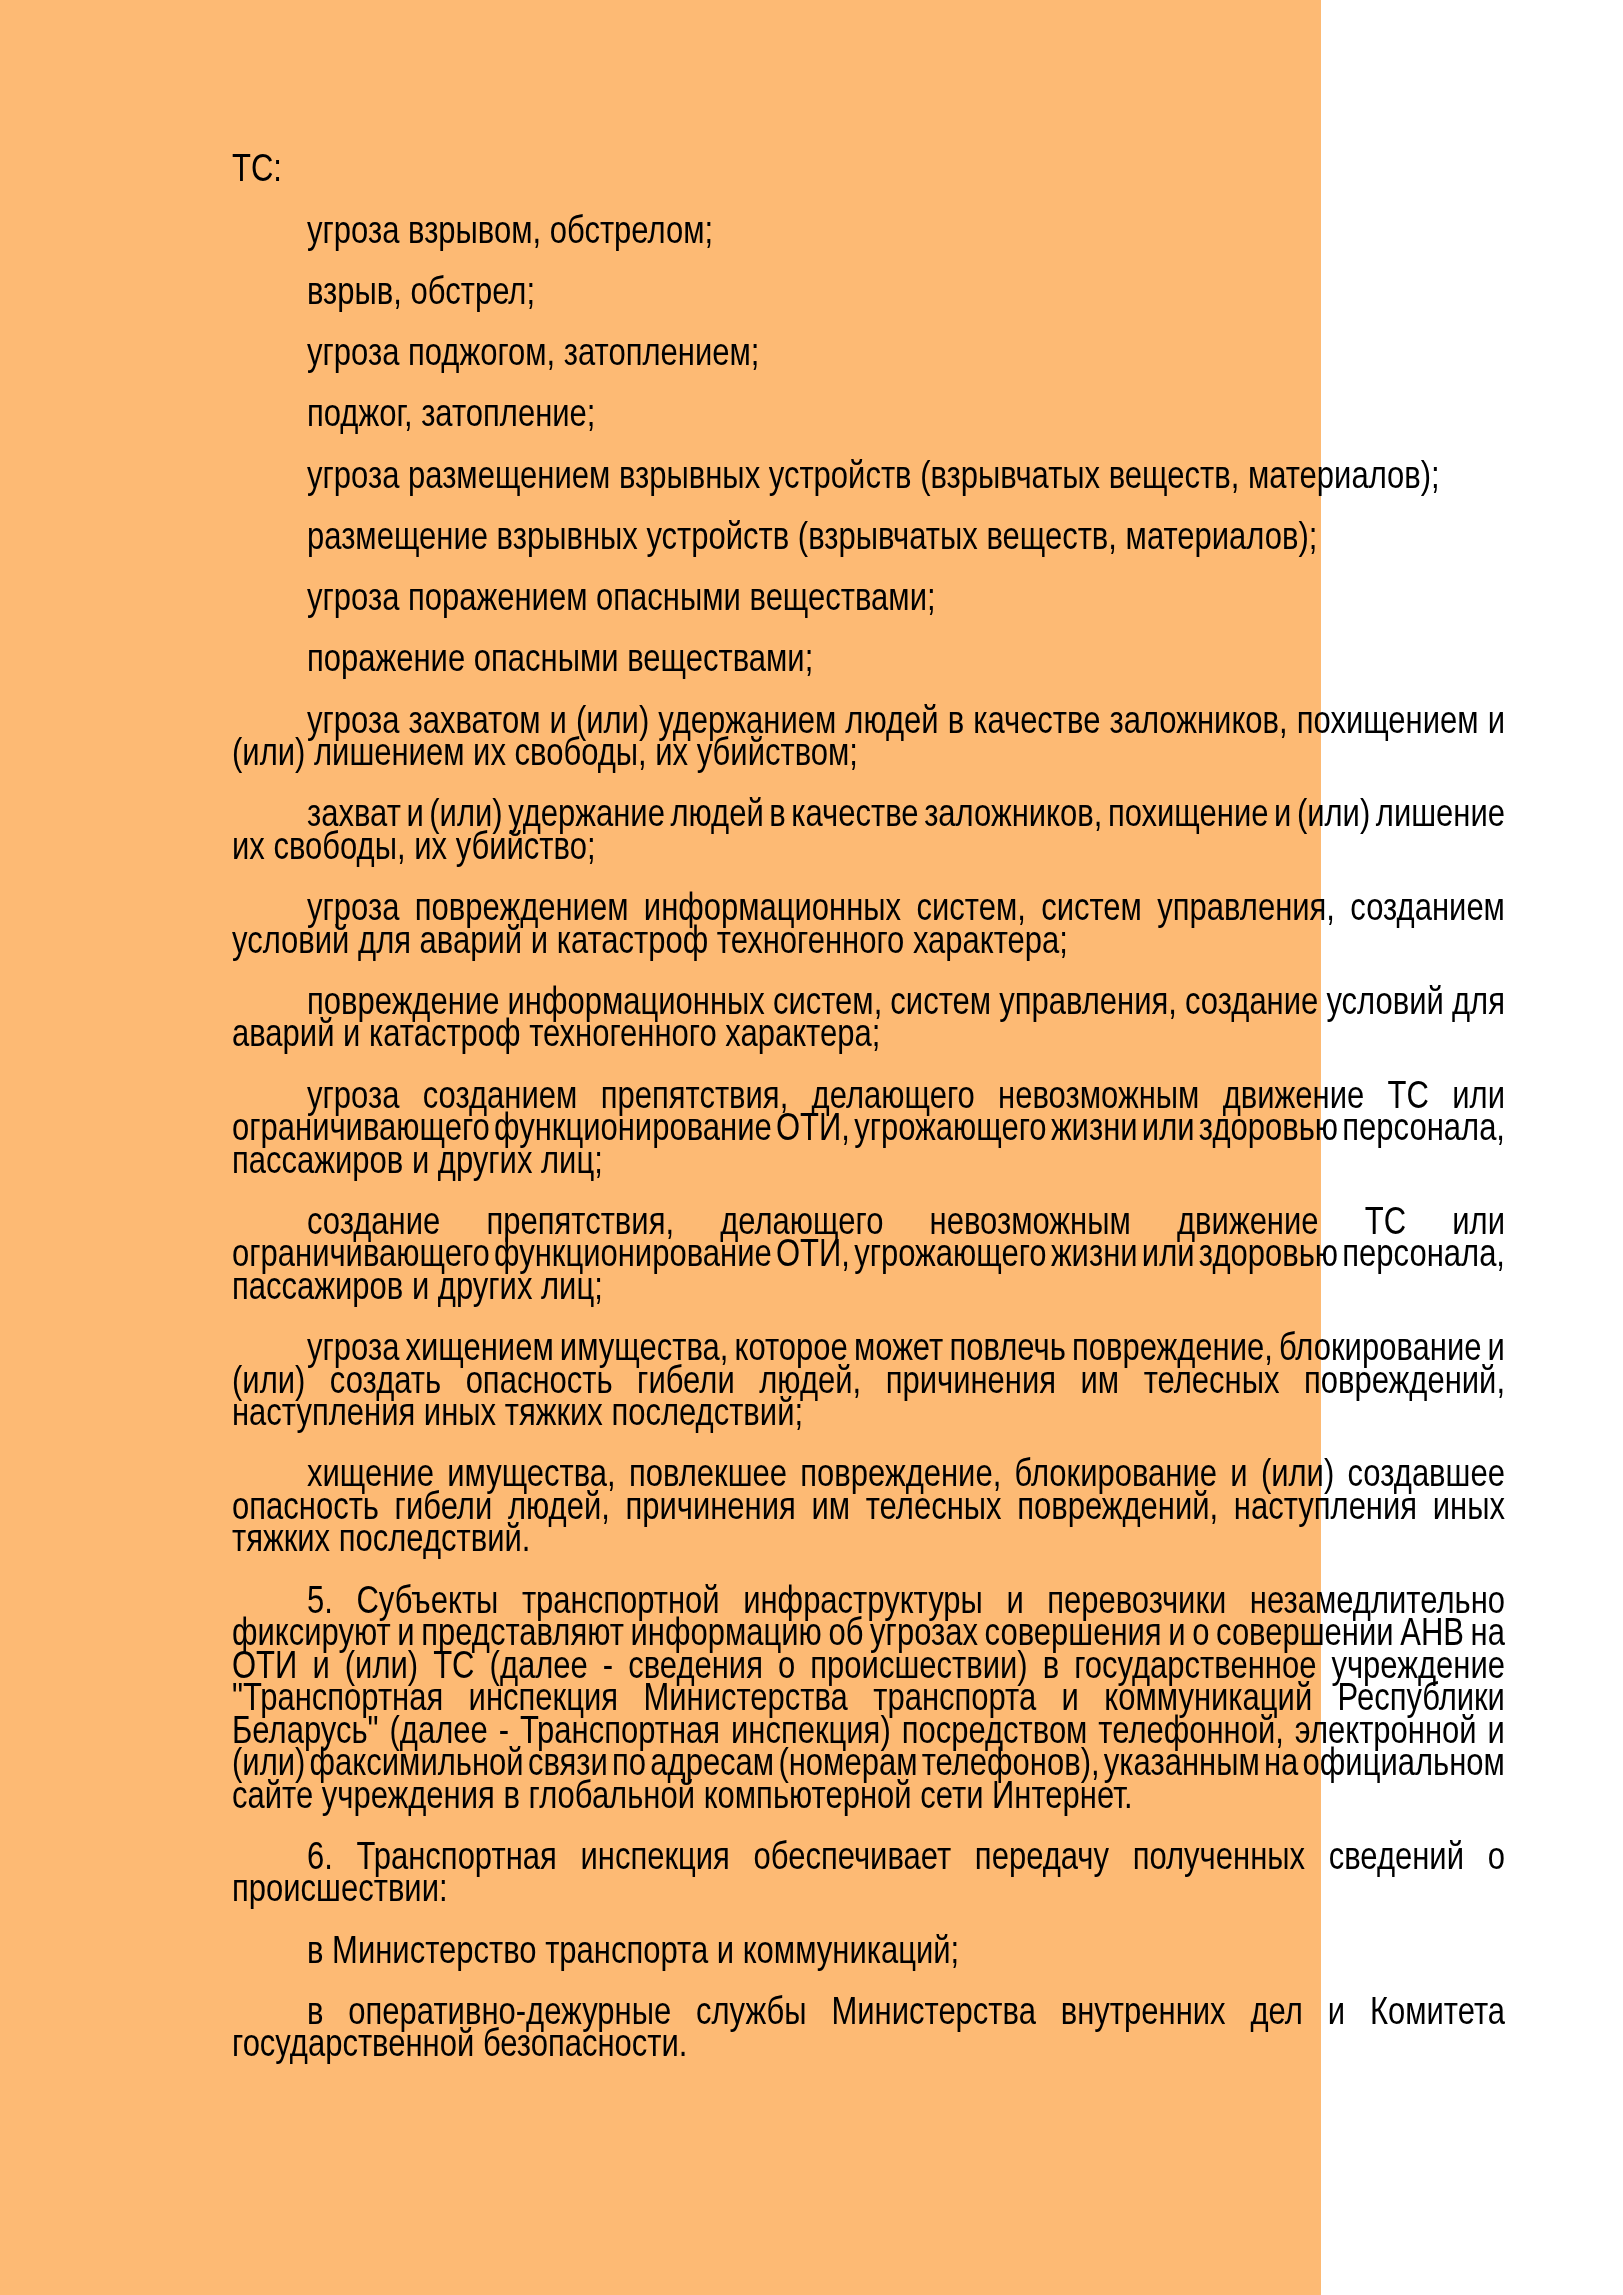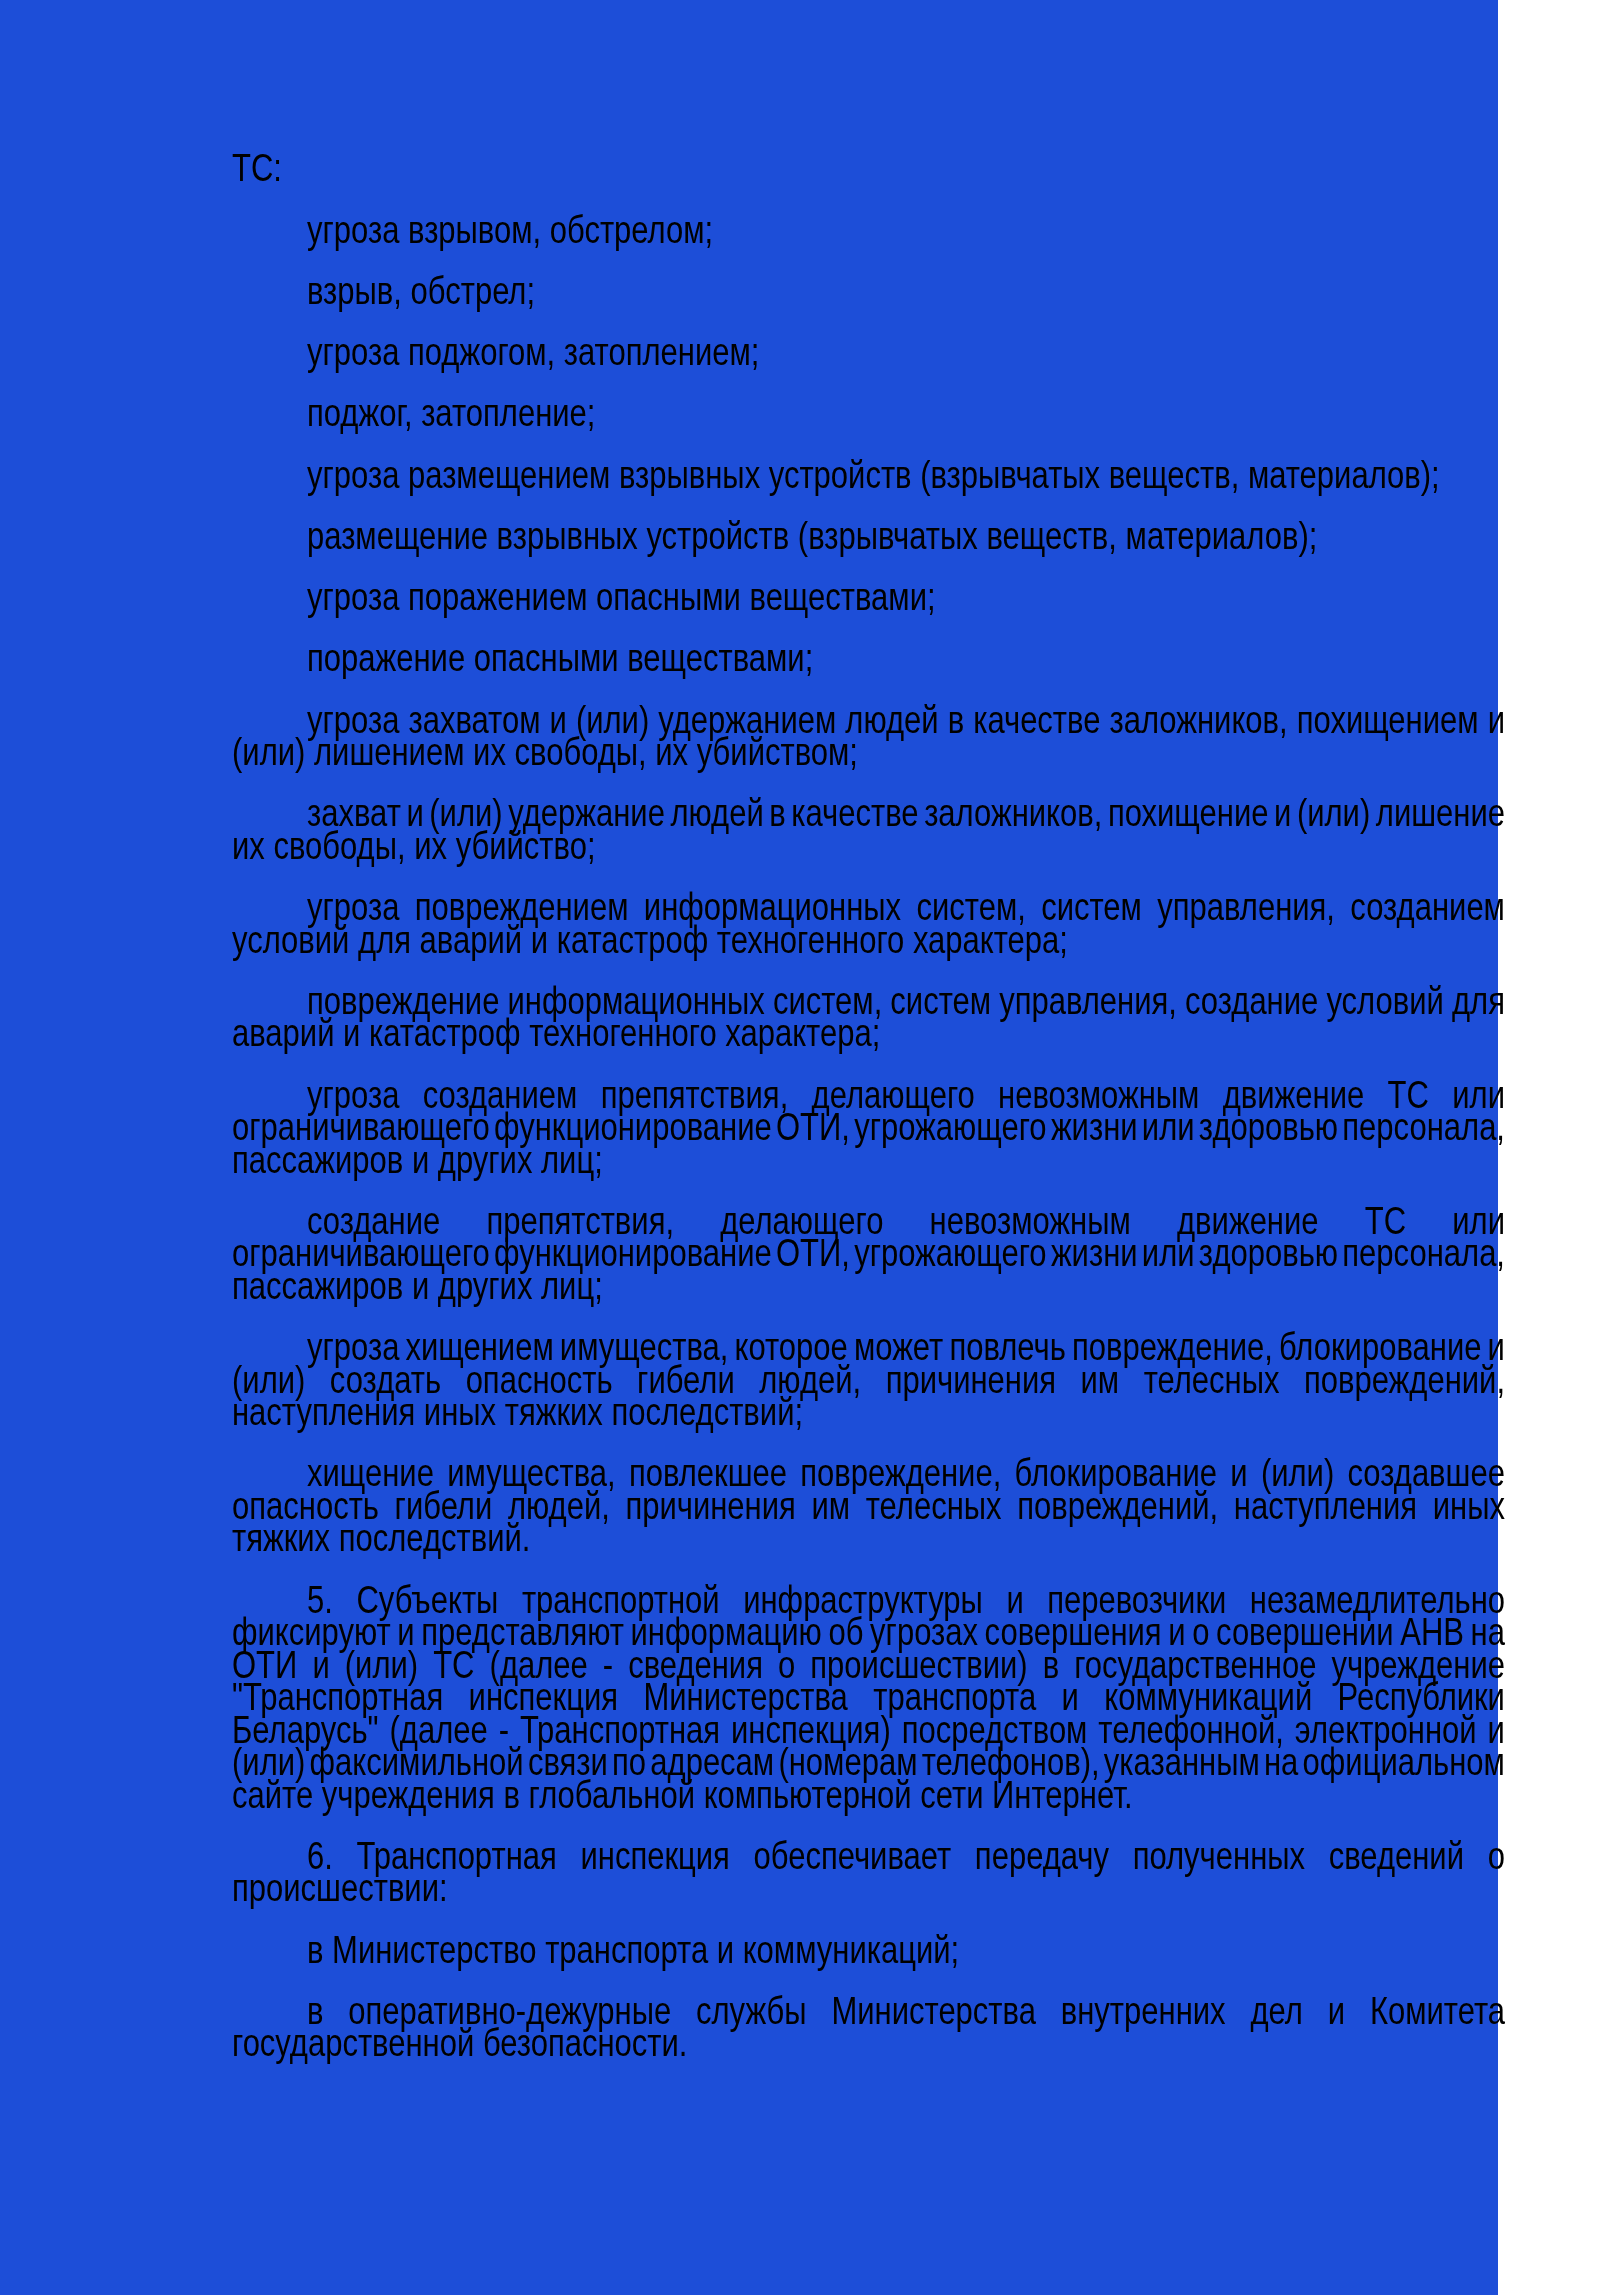--- a/index.html
+++ b/index.html
@@ -7,23 +7,23 @@
     padding: 0;
     background: #ffffff;
   }
   body {
     width: 1623px;
     height: 2295px;
     overflow: hidden;
   }
   .page {
     position: relative;
-    width: 1498px;
+    width: 1321px;
     height: 2295px;
-    background: #1d4ed8;
+    background: #fdba74;
   }
   
   .text-block {
     position: absolute;
     top: 0;
     left: 0;
     width: 1623px;
     box-sizing: border-box;
     padding: 122px 118px 0 232px;
     transform: scaleY(1.25);

